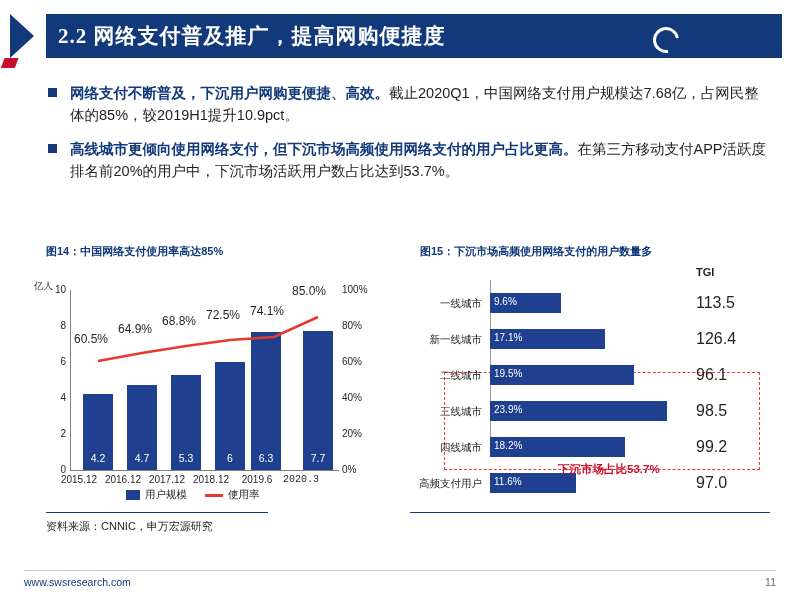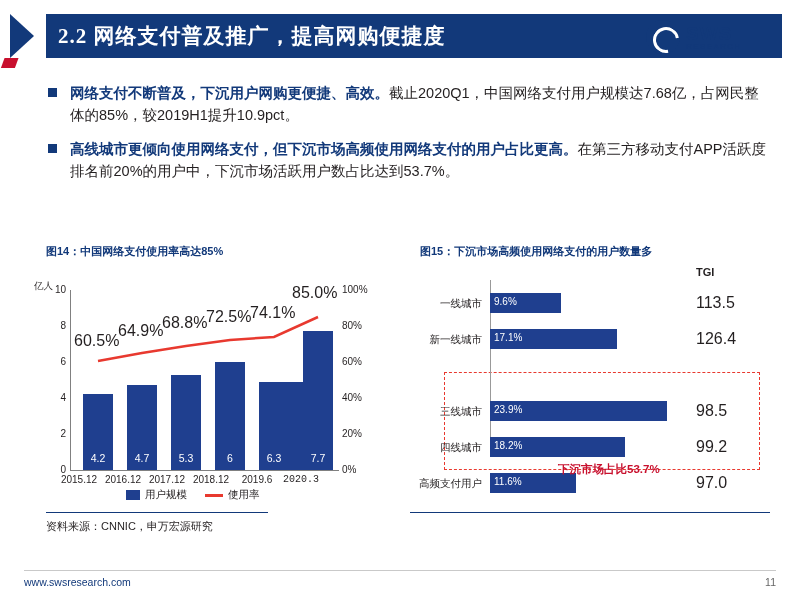--- a/index.html
+++ b/index.html
@@ -103,21 +103,21 @@
   }
   .bar-val{
     position:absolute;left:0;width:30px;text-align:center;
     font-size:10.5px;color:#ffffff;bottom:6px;
   }
   .xlab{
     position:absolute;top:208px;font-size:10px;color:#231f20;
     text-align:center;width:54px;
   }
   .pctlab{
-    position:absolute;font-size:16px;color:#231f20;
+    position:absolute;font-size:12px;color:#231f20;
   }
   .legend{
     position:absolute;left:100px;top:222px;display:flex;gap:18px;align-items:center;
     font-size:10.5px;
   }
   .lg-box{display:inline-block;width:14px;height:10px;background:#1f3f8f;margin-right:5px;vertical-align:middle;}
   .lg-line{display:inline-block;width:18px;height:3px;background:#e8392f;margin-right:5px;vertical-align:middle;}
 
   
   .right-chart{
@@ -233,21 +233,21 @@
       </div>
       <div class="bar" style="left:56px;height:85px;">
         <div class="bar-val">4.7</div>
       </div>
       <div class="bar" style="left:100px;height:95px;">
         <div class="bar-val">5.3</div>
       </div>
       <div class="bar" style="left:144px;height:108px;">
         <div class="bar-val">6</div>
       </div>
-      <div class="bar" style="left:188px;height:88px;padding-left:40px;">
+      <div class="bar" style="left:180px;height:138px;">
         <div class="bar-val">6.3</div>
       </div>
       <div class="bar" style="left:232px;height:139px;">
         <div class="bar-val">7.7</div>
       </div>
 
       <svg width="268" height="180" style="position:absolute;left:0;top:0;">
         <polyline points="27,71 71,63 115,56 159,50 203,47 247,27" fill="none" stroke="#e8392f" stroke-width="2.5"></polyline>
       </svg>
     </div>
@@ -280,26 +280,33 @@
     <div class="rc-row" style="top:26px;width:360px;">
       <div class="rc-cat">一线城市</div>
       <div class="rc-bar" style="width:71px;">
         <div class="rc-bval">9.6%</div>
       </div>
       <div class="rc-tgi">113.5</div>
     </div>
 
     <div class="rc-row" style="top:62px;width:360px;">
       <div class="rc-cat">新一线城市</div>
-      <div class="rc-bar" style="width:127px;">
+      <div class="rc-bar" style="width:115px;">
         <div class="rc-bval">17.1%</div>
       </div>
       <div class="rc-tgi">126.4</div>
     </div>
 
+    <div class="rc-row" style="top:98px;width:360px;">
+      <div class="rc-cat">二线城市</div>
+      <div class="rc-bar" style="width:144px;">
+        <div class="rc-bval">19.5%</div>
+      </div>
+      <div class="rc-tgi">96.1</div>
+    </div>
 
     <div class="rc-row" style="top:134px;width:360px;">
       <div class="rc-cat">三线城市</div>
       <div class="rc-bar" style="width:177px;">
         <div class="rc-bval">23.9%</div>
       </div>
       <div class="rc-tgi">98.5</div>
     </div>
 
     <div class="rc-row" style="top:170px;width:360px;">

